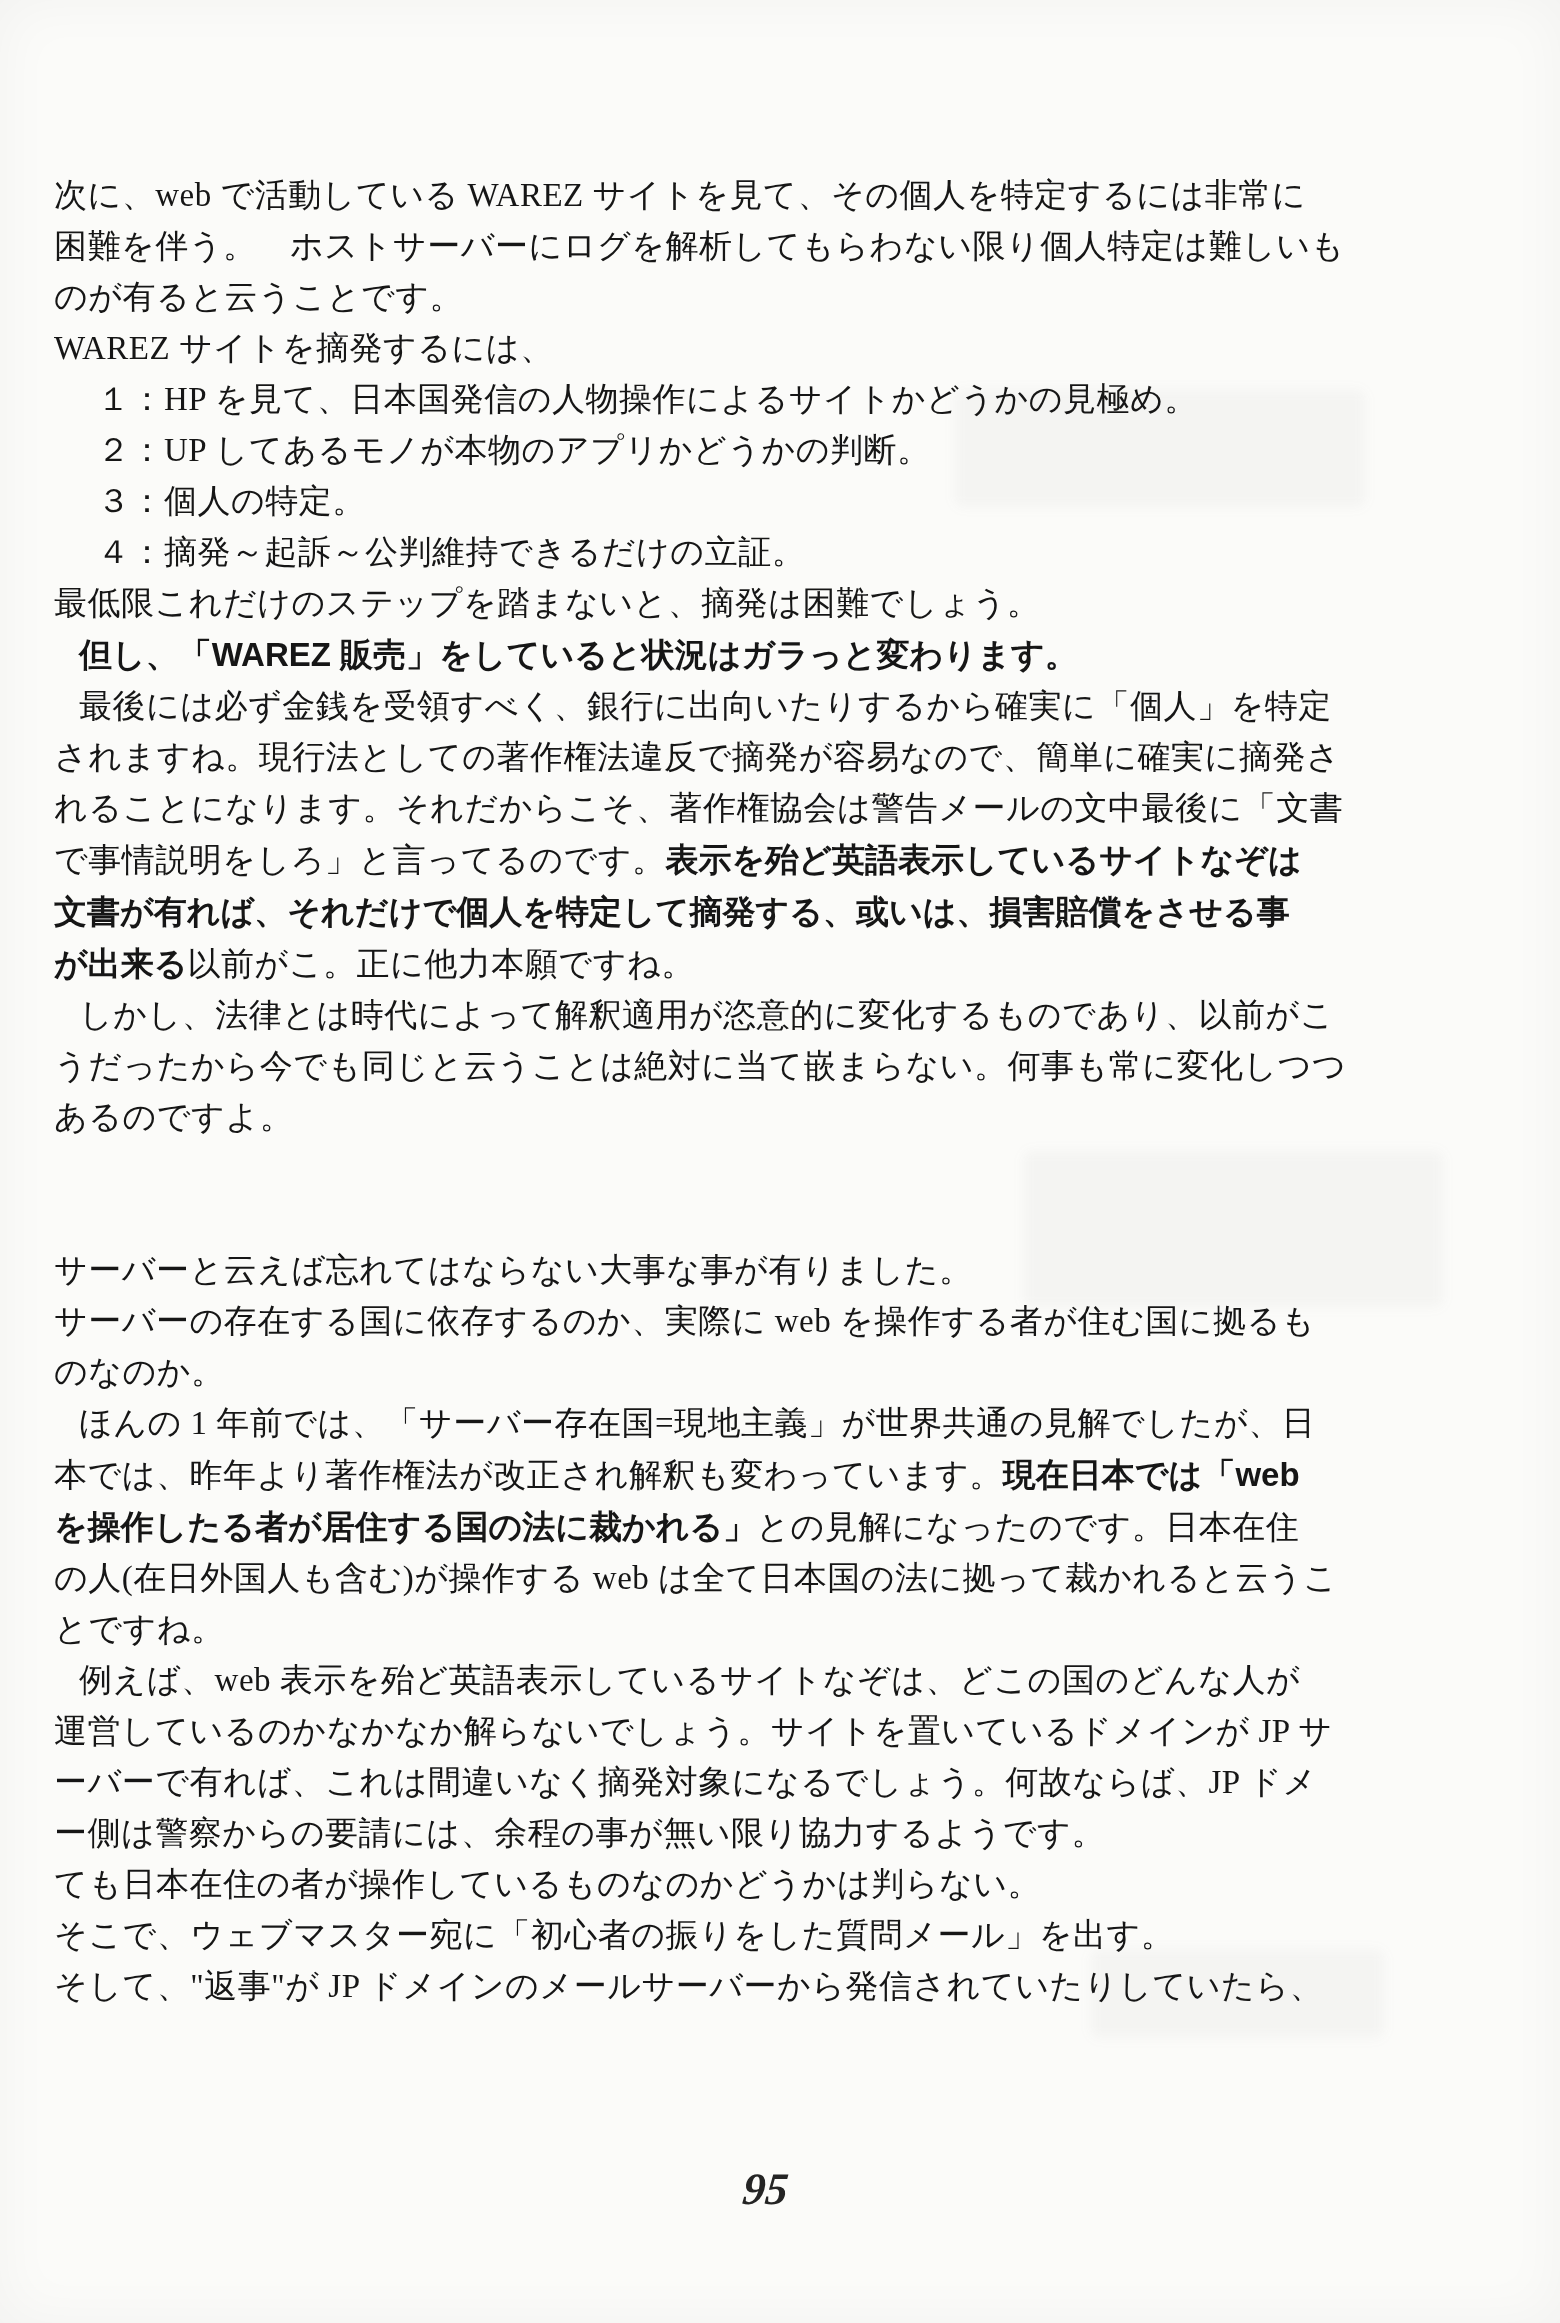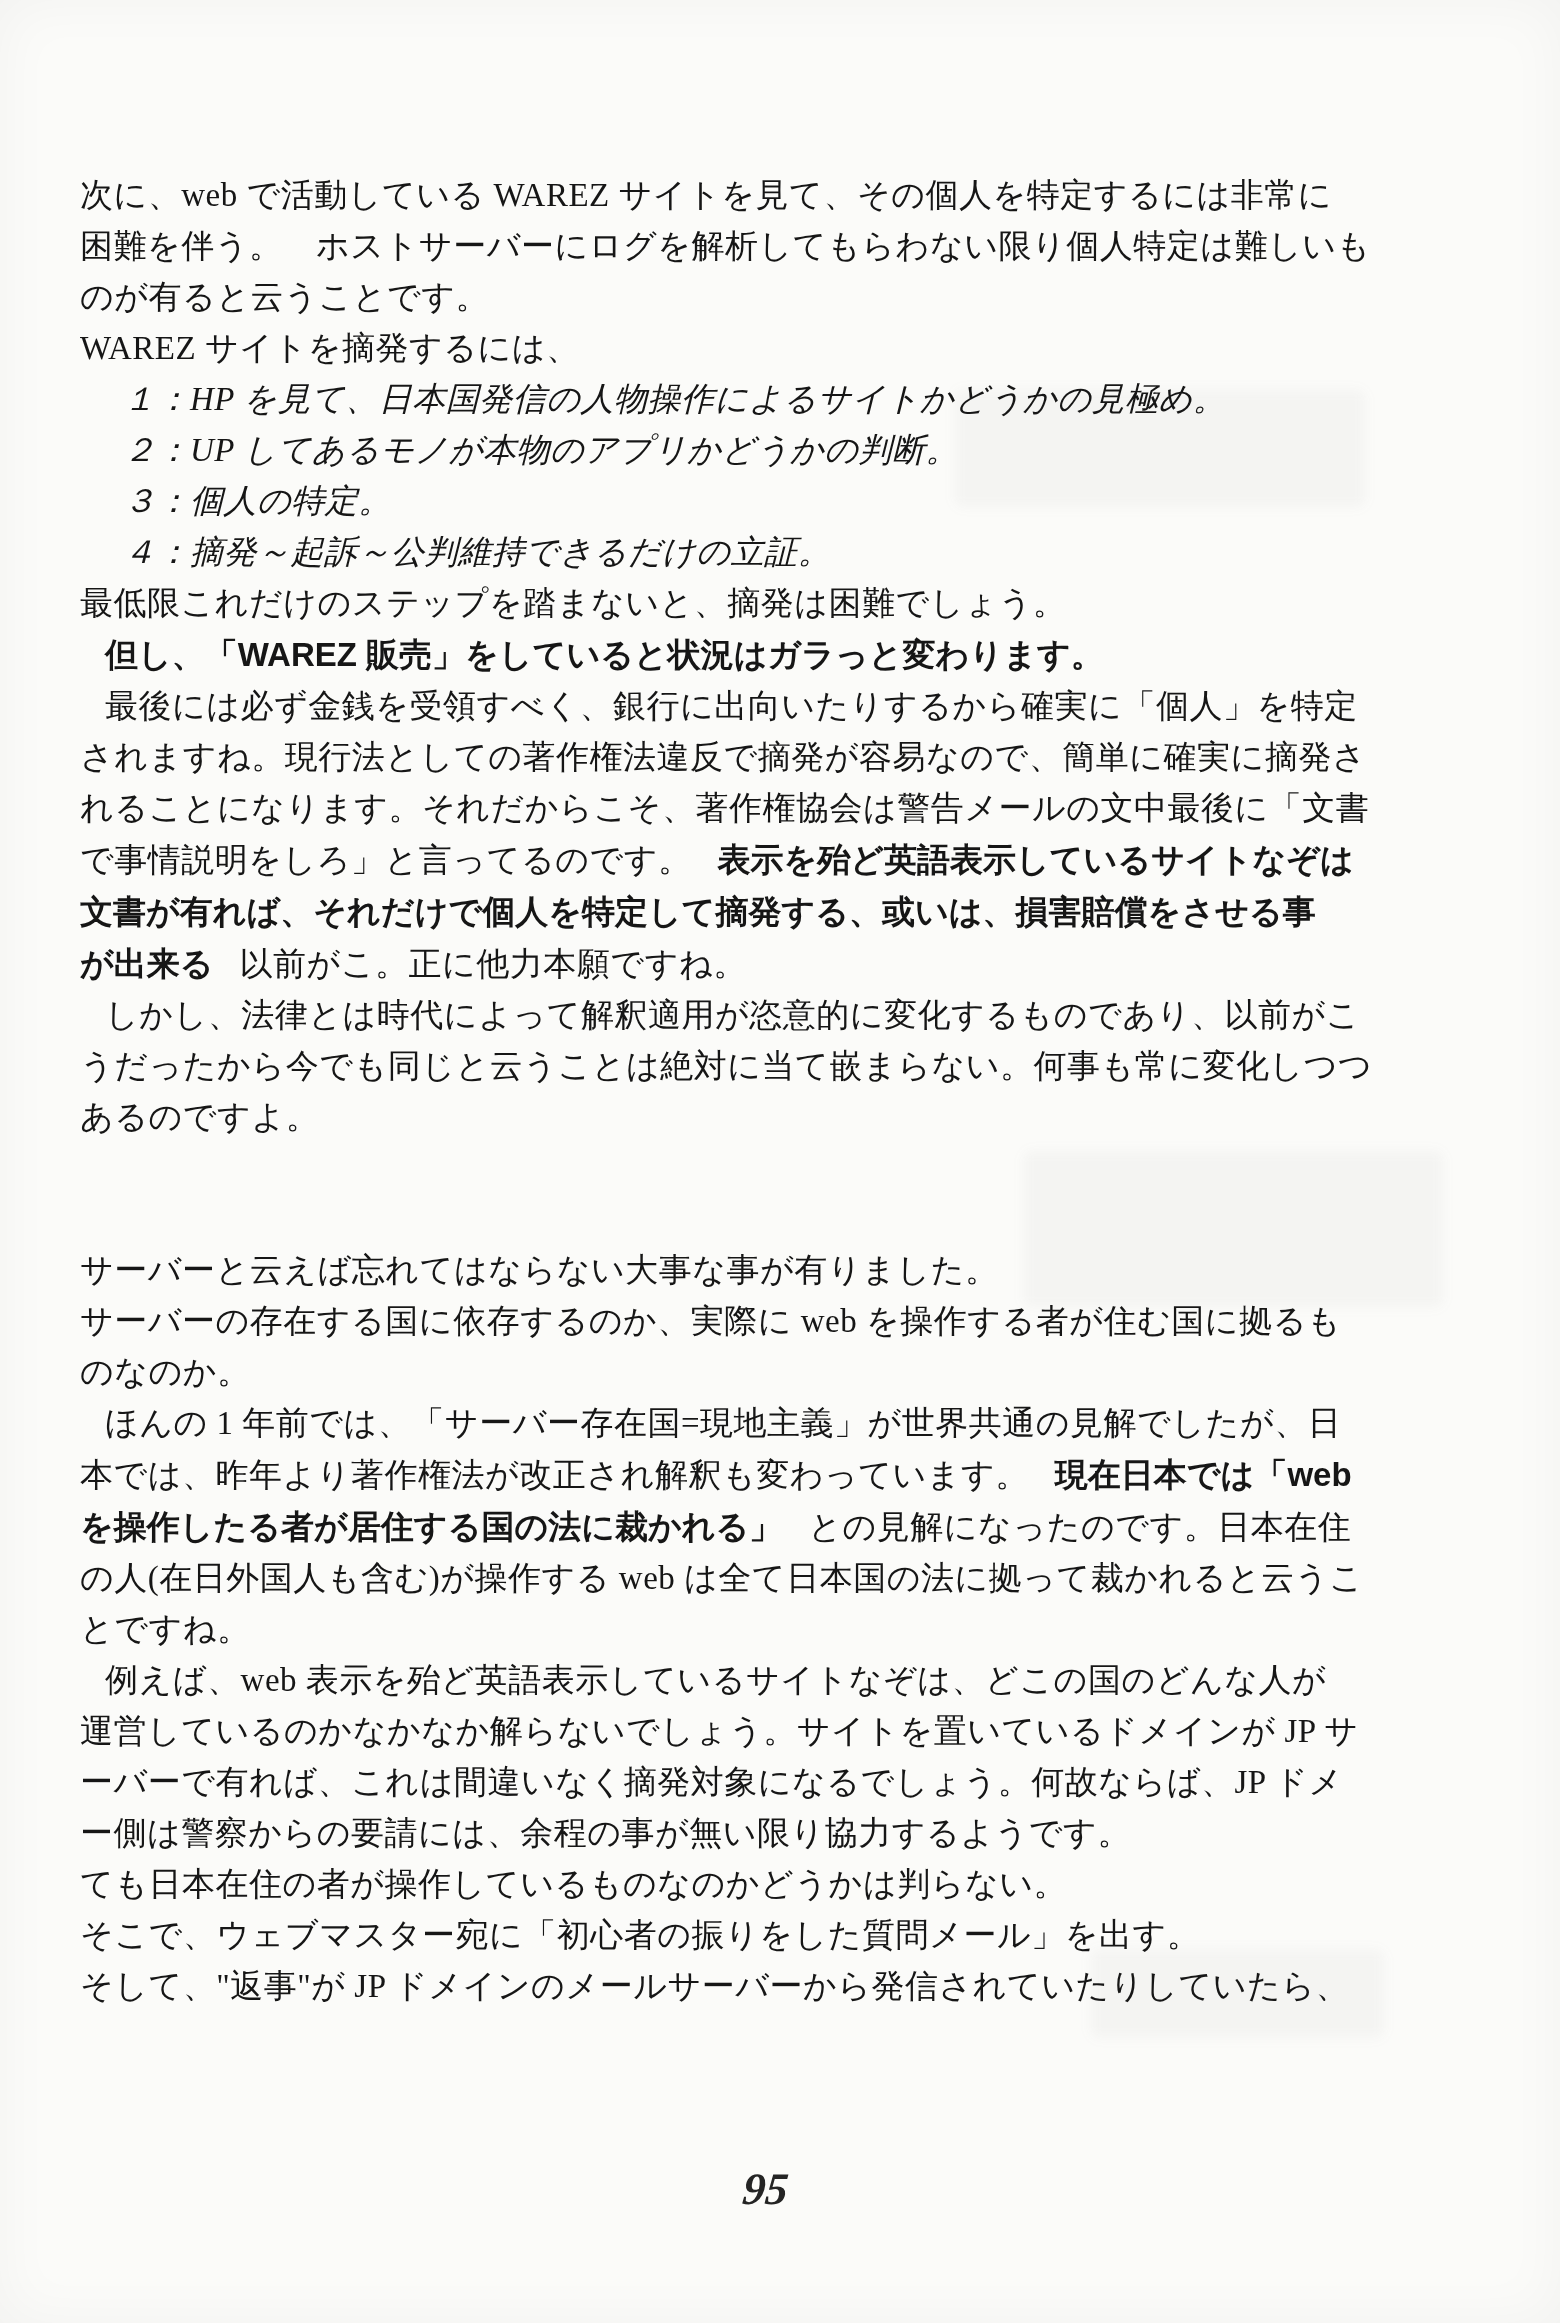--- a/index.html
+++ b/index.html
@@ -24,23 +24,23 @@
     right: 29px;
     top: 170px;
     font-size: 33px;
     line-height: 51px;
     letter-spacing: 0.5px;
   }
   .line {
     white-space: nowrap;
   }
   .line.ind1 { padding-left: 25px; }
-  .line.ind2 { padding-left: 43px; font-style: italic; }
+  .line.ind2 { padding-left: 43px; }
   .line.gap2 { margin-top: 102px; }
-  .seg { font-weight: 400; margin-left: 26px; }
+  .seg { font-weight: 400; }
   .seg.b {
     font-family: "Liberation Sans", "DejaVu Sans", sans-serif;
     font-weight: 700;
     letter-spacing: 0px;
     text-align: right;
   }
   .page-number {
     position: absolute;
     top: 2163px;
     left: 0;

